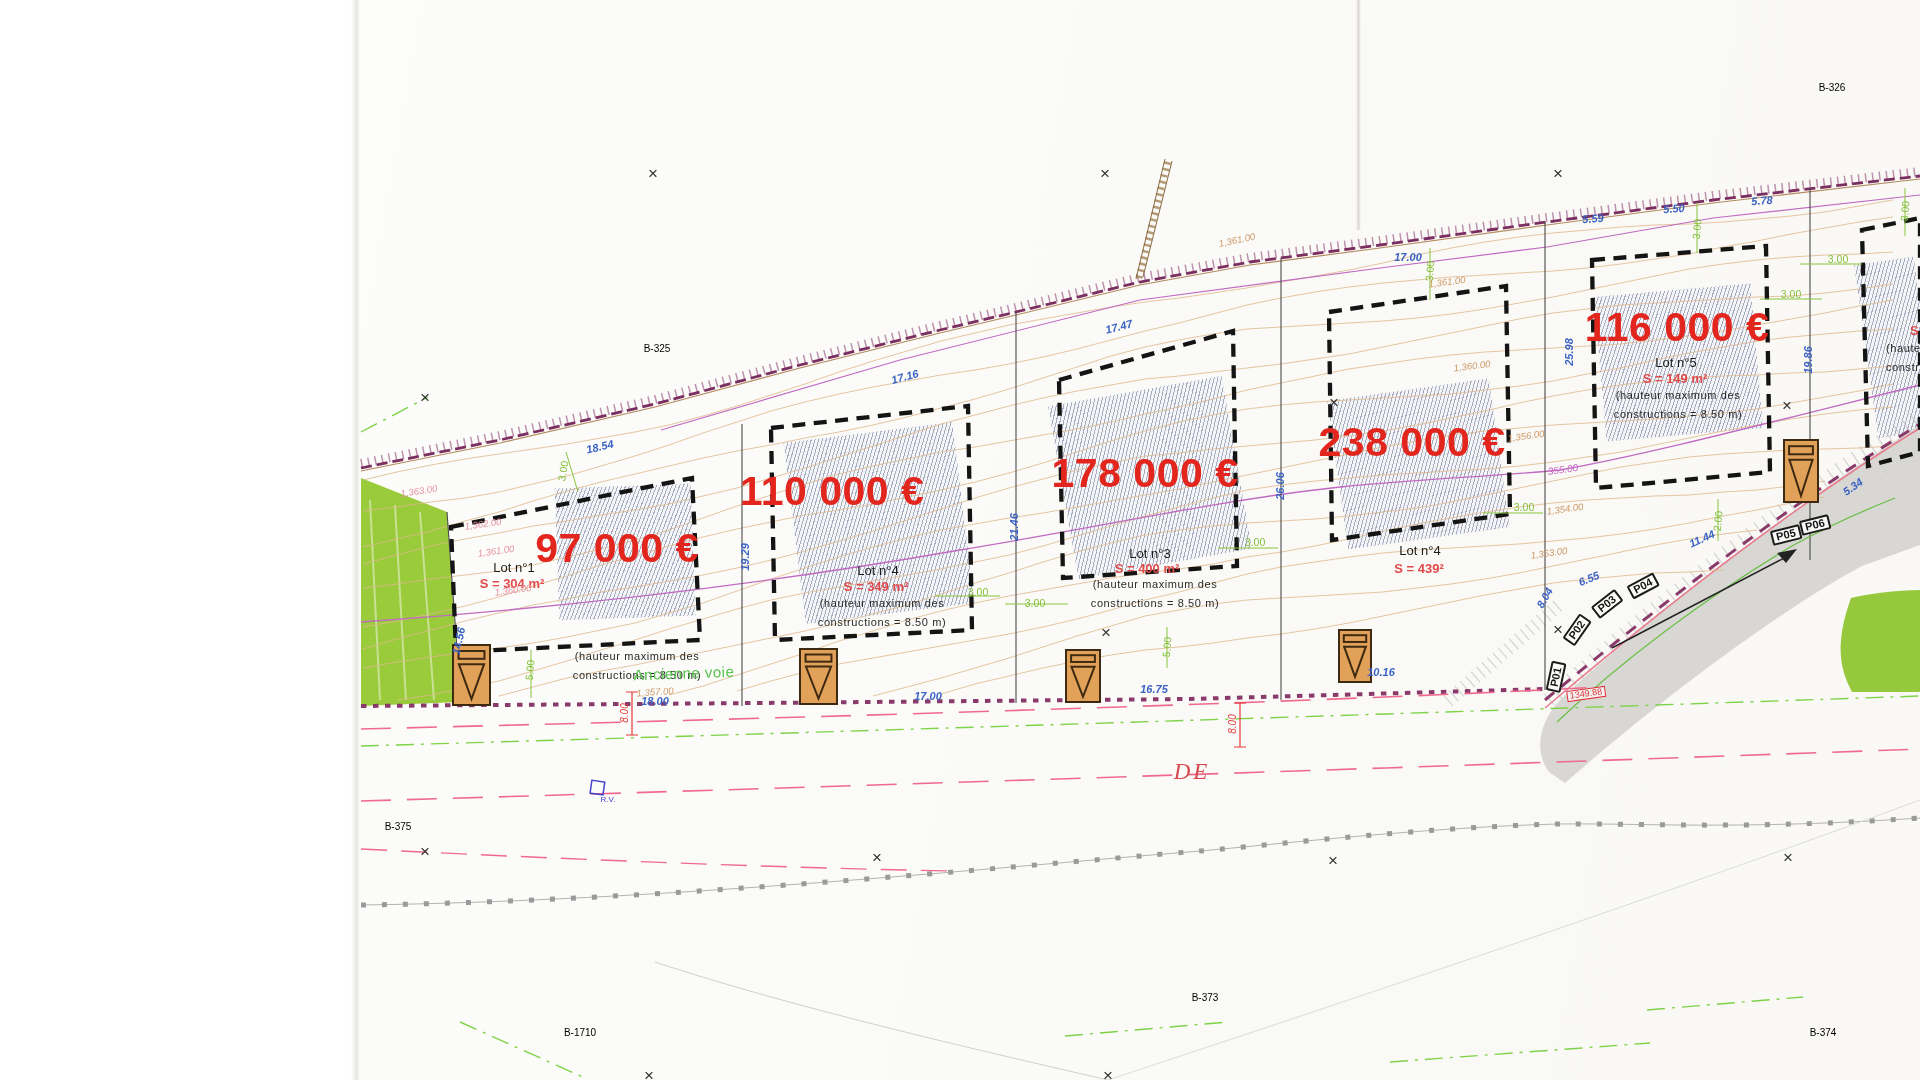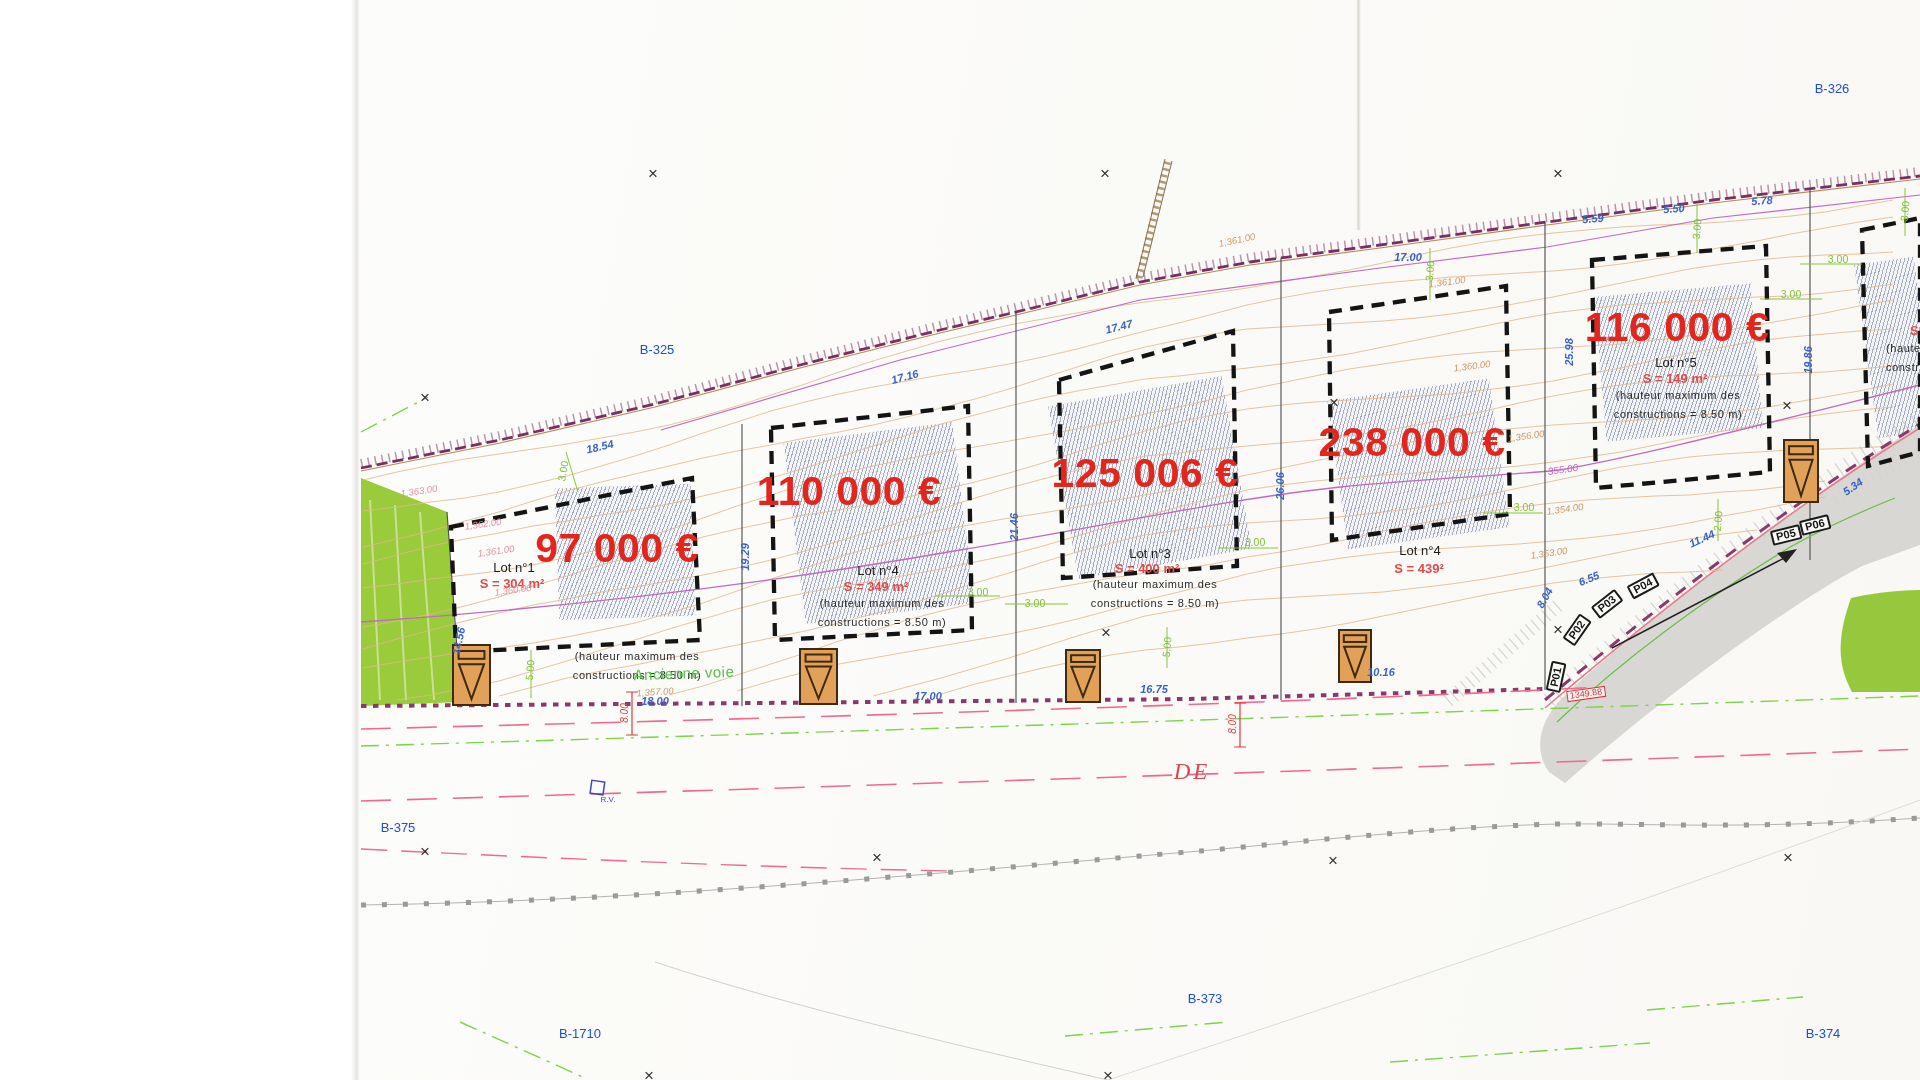--- a/index.html
+++ b/index.html
@@ -15,21 +15,21 @@
   .hatch{position:absolute;background-color:rgba(238,240,246,.5);
      background-image:repeating-linear-gradient(113deg,rgba(72,82,130,.45) 0px,rgba(72,82,130,.45) 1px,transparent 1px,transparent 3.6px)}
   #contours path{fill:none;stroke:#dfb88b;stroke-width:1;opacity:.8}
   #labels span.lbl{position:absolute;transform:translate(-50%,-50%);white-space:pre;line-height:1}
   .blue{font-size:11px;font-style:italic;font-weight:bold;color:#3a63c4}
   .green{font-size:10.5px;color:#84c13d}
   .tan{font-size:9.5px;font-style:italic;color:#cd9a68}
   .pink{font-size:9.5px;font-style:italic;color:#e493a0}
   .mag{font-size:10px;font-style:italic;color:#c75fc4}
   .red{font-size:10px;font-style:italic;color:#e23b3b}
-  .parcel{font-size:13px;color:#1d4ed8}
+  .parcel{font-size:10px;color:#000000}
   .cross{font-size:17px;color:#333}
   .pbox{font-size:11px;font-weight:bold;color:#151515;border:2px solid #1b1b1b;
         background:rgba(252,252,250,.9);padding:0 3px;border-radius:2px}
   .redbox{font-size:9px;color:#e0303a;border:1px solid #e0303a;padding:0 2px;background:rgba(255,252,252,.75)}
   .rv{font-size:8px;color:#4040c8}
   .de{font-family:"Liberation Serif",serif;font-style:italic;font-size:23px;color:#d6494f;letter-spacing:3px}
   .voie{font-size:15px;color:#58c24d;letter-spacing:.5px}
   .lotprice{position:absolute;transform:translate(-50%,-50%);font-weight:bold;font-size:41px;
             color:#e2261d;white-space:pre;letter-spacing:.5px}
   .lotname{position:absolute;transform:translate(-50%,-50%);font-size:13px;color:#1d1d1d;white-space:pre}
@@ -167,22 +167,22 @@
         </g>
         <g>
           <rect x="1784" y="440" width="34" height="62" fill="#e2a159" stroke="#3e2a10" stroke-width="2"></rect>
           <rect x="1789.1" y="446.2" width="23.799999999999997" height="8.06" fill="none" stroke="#3e2a10" stroke-width="2"></rect>
           <polygon points="1789.44,459.84 1812.56,459.84 1801,495.8" fill="none" stroke="#3e2a10" stroke-width="2"></polygon>
         </g>
       </g>
   </svg>
 
   <div class="lotprice" style="left:617px;top:548px">97 000 €</div>
-  <div class="lotprice" style="left:849px;top:491px">110 000 €</div>
-  <div class="lotprice" style="left:1145px;top:473px">125 006 €</div>
+  <div class="lotprice" style="left:832px;top:491px">110 000 €</div>
+  <div class="lotprice" style="left:1145px;top:473px">178 000 €</div>
   <div class="lotprice" style="left:1412px;top:442px">238 000 €</div>
   <div class="lotprice" style="left:1677px;top:327px">116 000 €</div>
 
   <div class="lotname" style="left:514px;top:567px">Lot n°1</div>
   <div class="lotname" style="left:878px;top:570px">Lot n°4</div>
   <div class="lotname" style="left:1150px;top:553px">Lot n°3</div>
   <div class="lotname" style="left:1420px;top:550px">Lot n°4</div>
   <div class="lotname" style="left:1676px;top:362px">Lot n°5</div>
 
   <div class="lotarea" style="left:512px;top:583px">S = 304 m²</div>

